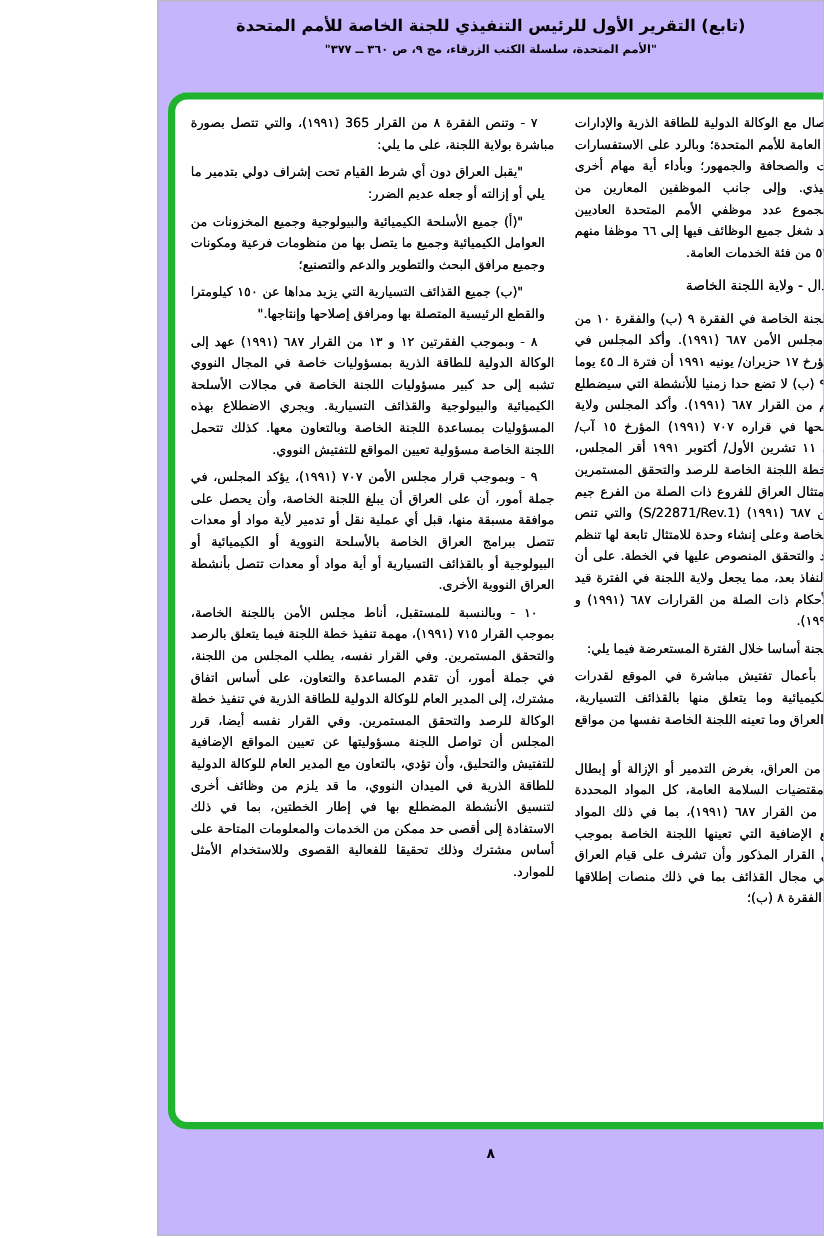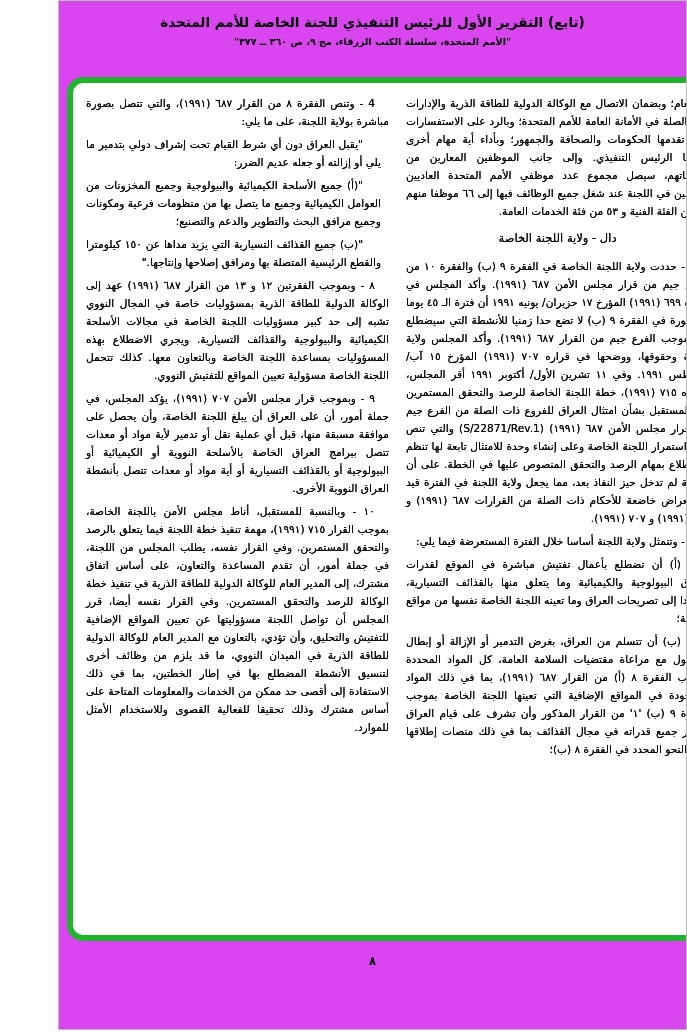--- a/index.html
+++ b/index.html
@@ -3,25 +3,25 @@
 <meta charset="utf-8">
 <style>
   html, body {
     margin: 0;
     padding: 0;
     background: #ffffff;
     font-family: "DejaVu Sans", sans-serif;
   }
   .page {
     position: relative;
-    width: 629px;
+    width: 556px;
     height: 1030px;
     box-sizing: border-box;
     border: 1px solid #b9b9b9;
-    background: #d946ef;
+    background: #c4b5fd;
     overflow: hidden;
     direction: rtl;
   }
   .doc-header {
     position: absolute;
     top: 13px;
     left: 0;
     right: 0;
     text-align: center;
     direction: rtl;
@@ -112,21 +112,21 @@
       <div class="col">
         <p>العام؛ وبضمان الاتصال مع الوكالة الدولية للطاقة الذرية والإدارات ذات الصلة في الأمانة العامة للأمم المتحدة؛ وبالرد على الاستفسارات التي تقدمها الحكومات والصحافة والجمهور؛ وبأداء أية مهام أخرى يطلبها الرئيس التنفيذي. وإلى جانب الموظفين المعارين من حكوماتهم، سيصل مجموع عدد موظفي الأمم المتحدة العاديين العاملين في اللجنة عند شغل جميع الوظائف فيها إلى ٦٦ موظفا منهم ١٣ من الفئة الفنية و ٥٣ من فئة الخدمات العامة.</p>
         <h2 class="section-heading">دال - ولاية اللجنة الخاصة</h2>
         <p>٥ - حددت ولاية اللجنة الخاصة في الفقرة ٩ (ب) والفقرة ١٠ من الفرع جيم من قرار مجلس الأمن ٦٨٧ (١٩٩١). وأكد المجلس في قراره ٦٩٩ (١٩٩١) المؤرخ ١٧ حزيران/ يونيه ١٩٩١ أن فترة الـ ٤٥ يوما المذكورة في الفقرة ٩ (ب) لا تضع حدا زمنيا للأنشطة التي سيضطلع بها بموجب الفرع جيم من القرار ٦٨٧ (١٩٩١). وأكد المجلس ولاية اللجنة وحقوقها، ووضحها في قراره ٧٠٧ (١٩٩١) المؤرخ ١٥ آب/ أغسطس ١٩٩١. وفي ١١ تشرين الأول/ أكتوبر ١٩٩١ أقر المجلس، بقراره ٧١٥ (١٩٩١)، خطة اللجنة الخاصة للرصد والتحقق المستمرين في المستقبل بشأن امتثال العراق للفروع ذات الصلة من الفرع جيم من قرار مجلس الأمن ٦٨٧ (١٩٩١) (S/22871/Rev.1) والتي تنص على استمرار اللجنة الخاصة وعلى إنشاء وحدة للامتثال تابعة لها تنظم للاضطلاع بمهام الرصد والتحقق المنصوص عليها في الخطة. على أن الخطة لم تدخل حيز النفاذ بعد، مما يجعل ولاية اللجنة في الفترة قيد الاستعراض خاضعة للأحكام ذات الصلة من القرارات ٦٨٧ (١٩٩١) و ٦٩٩ (١٩٩١) و ٧٠٧ (١٩٩١).</p>
         <p>8 - وتتمثل ولاية اللجنة أساسا خلال الفترة المستعرضة فيما يلي:</p>
         <p class="sub">(أ) أن تضطلع بأعمال تفتيش مباشرة في الموقع لقدرات العراق البيولوجية والكيميائية وما يتعلق منها بالقذائف التسيارية، استنادا إلى تصريحات العراق وما تعينه اللجنة الخاصة نفسها من مواقع إضافية؛</p>
         <p class="sub">(ب) أن تتسلم من العراق، بغرض التدمير أو الإزالة أو إبطال المفعول مع مراعاة مقتضيات السلامة العامة، كل المواد المحددة بموجب الفقرة ٨ (أ) من القرار ٦٨٧ (١٩٩١)، بما في ذلك المواد الموجودة في المواقع الإضافية التي تعينها اللجنة الخاصة بموجب الفقرة ٩ (ب) '١' من القرار المذكور وأن تشرف على قيام العراق بتدمير جميع قدراته في مجال القذائف بما في ذلك منصات إطلاقها على النحو المحدد في الفقرة ٨ (ب)؛</p>
       </div>
 
       <div class="col">
-        <p>4 - وتنص الفقرة ٨ من القرار ٦٨٧ (١٩٩١)، والتي تتصل بصورة مباشرة بولاية اللجنة، على ما يلي:</p>
+        <p>٧ - وتنص الفقرة ٨ من القرار 365 (١٩٩١)، والتي تتصل بصورة مباشرة بولاية اللجنة، على ما يلي:</p>
         <p class="quote">"يقبل العراق دون أي شرط القيام تحت إشراف دولي بتدمير ما يلي أو إزالته أو جعله عديم الضرر:</p>
         <p class="quote sub">"(أ) جميع الأسلحة الكيميائية والبيولوجية وجميع المخزونات من العوامل الكيميائية وجميع ما يتصل بها من منظومات فرعية ومكونات وجميع مرافق البحث والتطوير والدعم والتصنيع؛</p>
         <p class="quote sub">"(ب) جميع القذائف التسيارية التي يزيد مداها عن ١٥٠ كيلومترا والقطع الرئيسية المتصلة بها ومرافق إصلاحها وإنتاجها."</p>
         <p>٨ - وبموجب الفقرتين ١٢ و ١٣ من القرار ٦٨٧ (١٩٩١) عهد إلى الوكالة الدولية للطاقة الذرية بمسؤوليات خاصة في المجال النووي تشبه إلى حد كبير مسؤوليات اللجنة الخاصة في مجالات الأسلحة الكيميائية والبيولوجية والقذائف التسيارية. ويجري الاضطلاع بهذه المسؤوليات بمساعدة اللجنة الخاصة وبالتعاون معها. كذلك تتحمل اللجنة الخاصة مسؤولية تعيين المواقع للتفتيش النووي.</p>
         <p>٩ - وبموجب قرار مجلس الأمن ٧٠٧ (١٩٩١)، يؤكد المجلس، في جملة أمور، أن على العراق أن يبلغ اللجنة الخاصة، وأن يحصل على موافقة مسبقة منها، قبل أي عملية نقل أو تدمير لأية مواد أو معدات تتصل ببرامج العراق الخاصة بالأسلحة النووية أو الكيميائية أو البيولوجية أو بالقذائف التسيارية أو أية مواد أو معدات تتصل بأنشطة العراق النووية الأخرى.</p>
         <p>١٠ - وبالنسبة للمستقبل، أناط مجلس الأمن باللجنة الخاصة، بموجب القرار ٧١٥ (١٩٩١)، مهمة تنفيذ خطة اللجنة فيما يتعلق بالرصد والتحقق المستمرين. وفي القرار نفسه، يطلب المجلس من اللجنة، في جملة أمور، أن تقدم المساعدة والتعاون، على أساس اتفاق مشترك، إلى المدير العام للوكالة الدولية للطاقة الذرية في تنفيذ خطة الوكالة للرصد والتحقق المستمرين. وفي القرار نفسه أيضا، قرر المجلس أن تواصل اللجنة مسؤوليتها عن تعيين المواقع الإضافية للتفتيش والتحليق، وأن تؤدي، بالتعاون مع المدير العام للوكالة الدولية للطاقة الذرية في الميدان النووي، ما قد يلزم من وظائف أخرى لتنسيق الأنشطة المضطلع بها في إطار الخطتين، بما في ذلك الاستفادة إلى أقصى حد ممكن من الخدمات والمعلومات المتاحة على أساس مشترك وذلك تحقيقا للفعالية القصوى وللاستخدام الأمثل للموارد.</p>
       </div>
 
     </div>
   </div>

